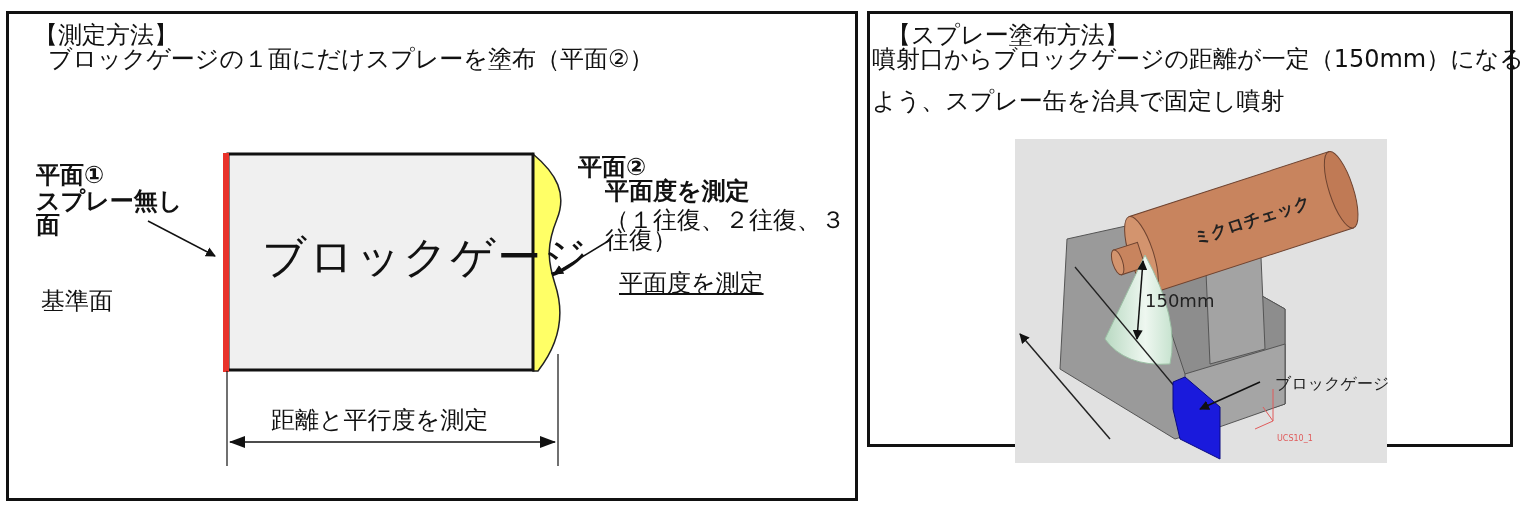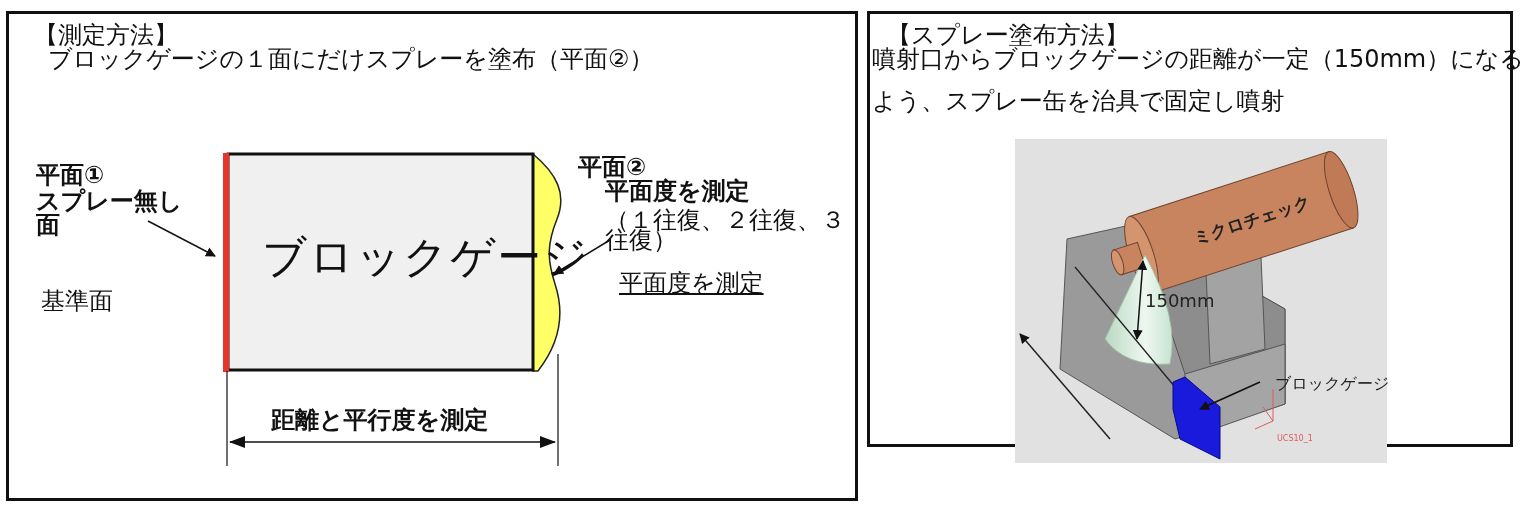--- a/index.html
+++ b/index.html
@@ -52,21 +52,21 @@
   <div class="txt bold" style="left:27px; top:175px;">スプレー無し</div>
   <div class="txt bold" style="left:27px; top:199px;">面</div>
   <div class="txt" style="left:32px; top:275px;">基準面</div>
 
   <div class="txt bold" style="left:569px; top:141px;text-align:right;">平面②</div>
   <div class="txt bold" style="left:596px; top:165px;">平面度を測定</div>
   <div class="txt" style="left:596px; top:194px;">（１往復、２往復、３</div>
   <div class="txt" style="left:596px; top:214px;">往復）</div>
   <div class="txt" style="left:610px; top:257px;text-decoration:underline;">平面度を測定</div>
 
-  <div class="txt" style="left:262px; top:394px;font-weight:bold;">距離と平行度を測定</div>
+  <div class="txt" style="left:262px; top:394px;">距離と平行度を測定</div>
 </div>
 
 <div id="panel-right" class="panel">
   <div class="txt" style="left:17px; top:9px;">【スプレー塗布方法】</div>
   <div class="txt" style="left:2px; top:33px;">噴射口からブロックゲージの距離が一定（150mm）になる</div>
   <div class="txt" style="left:2px; top:57px;margin-top:18px;">よう、スプレー缶を治具で固定し噴射</div>
 
   <div class="img3d">
     <svg width="372" height="324" viewBox="0 0 372 324">
       <defs>

